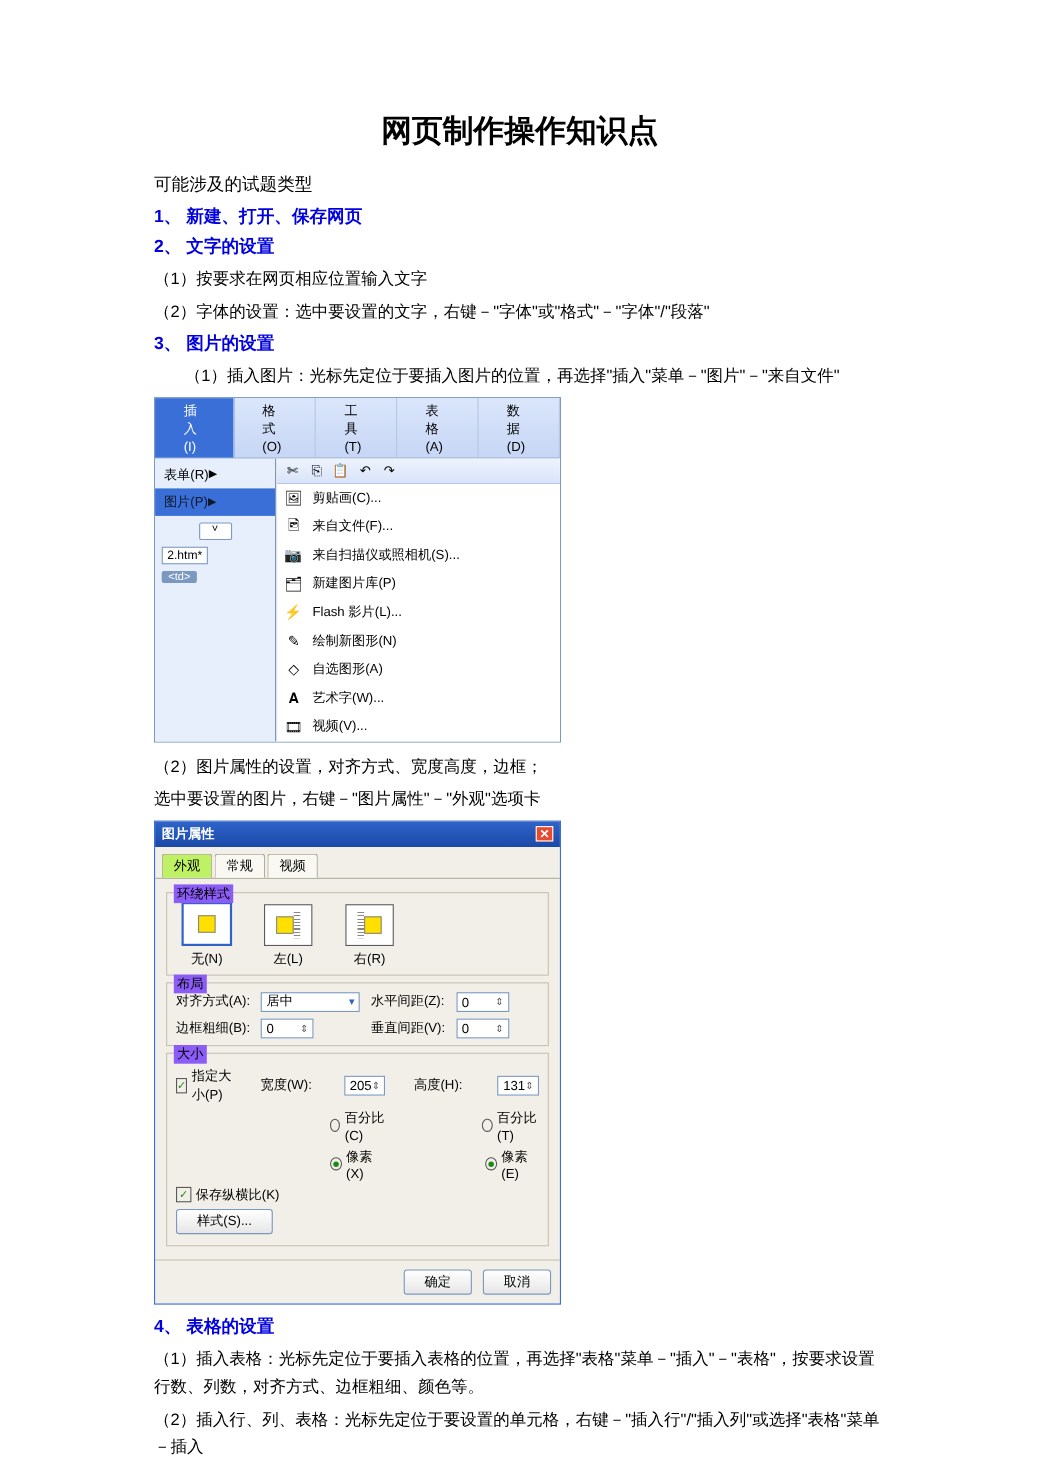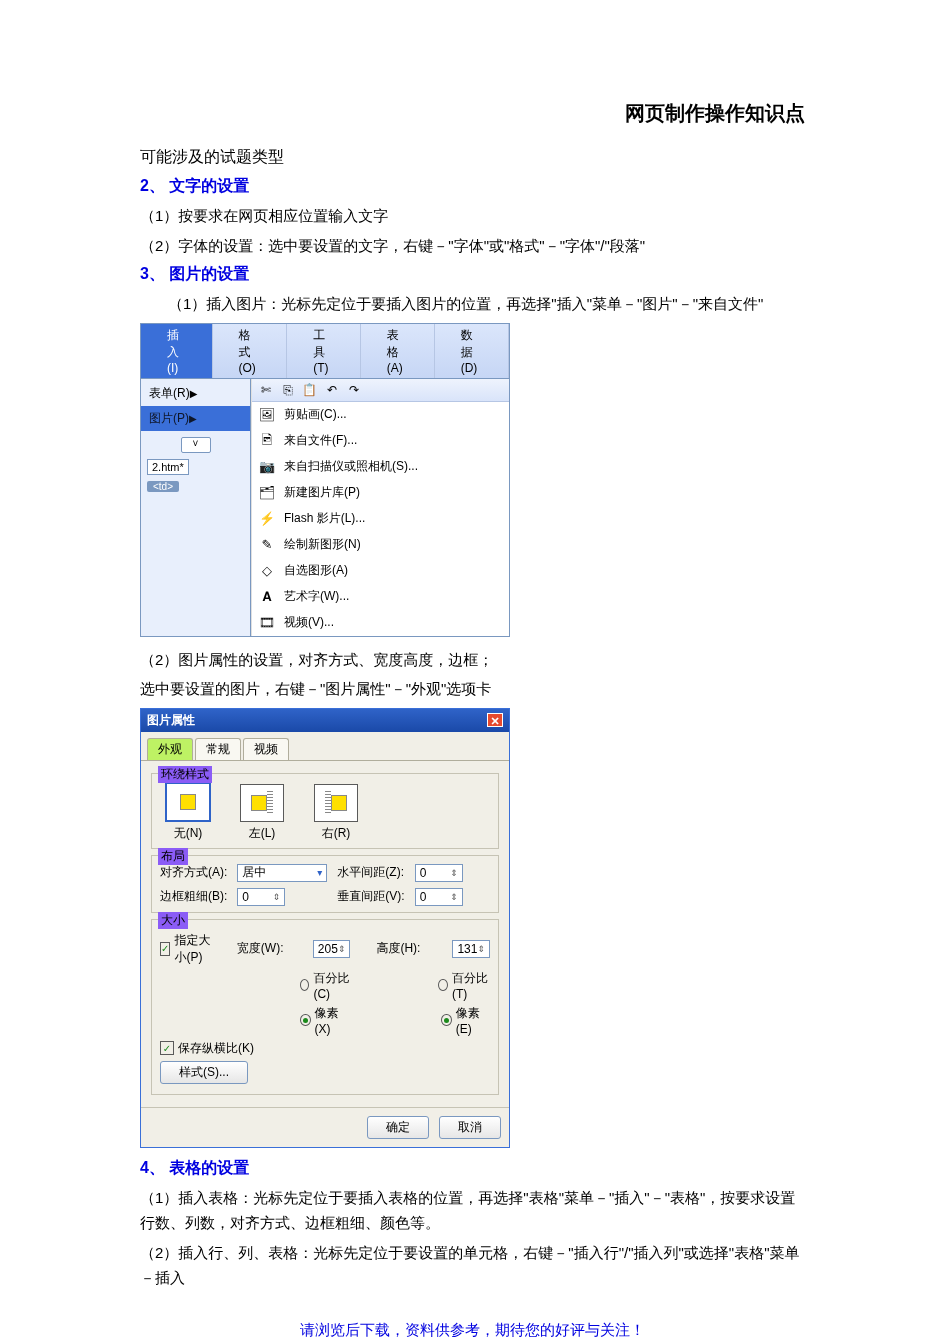--- a/index.html
+++ b/index.html
@@ -10,22 +10,22 @@
   }
   .page {
     width: 945px;
     min-height: 1337px;
     margin: 0 auto;
     padding: 100px 140px 40px 140px;
     box-sizing: border-box;
     position: relative;
   }
   h1 {
-    text-align: right;
-    font-size: 20px;
+    text-align: center;
+    font-size: 28px;
     font-weight: bold;
     margin: 0 0 20px 0;
     font-family: Liberation Serif, serif;
   }
   .subtitle {
     font-size: 16px;
     margin: 8px 0;
   }
   .section-head {
     color: #0000e0;
@@ -304,20 +304,21 @@
 </style>
 </head>
 <body>
 
 <div class="page">
 
   <h1>网页制作操作知识点</h1>
 
   <div class="subtitle">可能涉及的试题类型</div>
 
+  <div class="section-head">1、 新建、打开、保存网页</div>
 
   <div class="section-head">2、 文字的设置</div>
   <div class="body-text">（1）按要求在网页相应位置输入文字</div>
   <div class="body-text">（2）字体的设置：选中要设置的文字，右键－"字体"或"格式"－"字体"/"段落"</div>
 
   <div class="section-head">3、 图片的设置</div>
   <div class="body-text indent">（1）插入图片：光标先定位于要插入图片的位置，再选择"插入"菜单－"图片"－"来自文件"</div>
 
   <div class="menu-shot">
     <div class="menubar">

